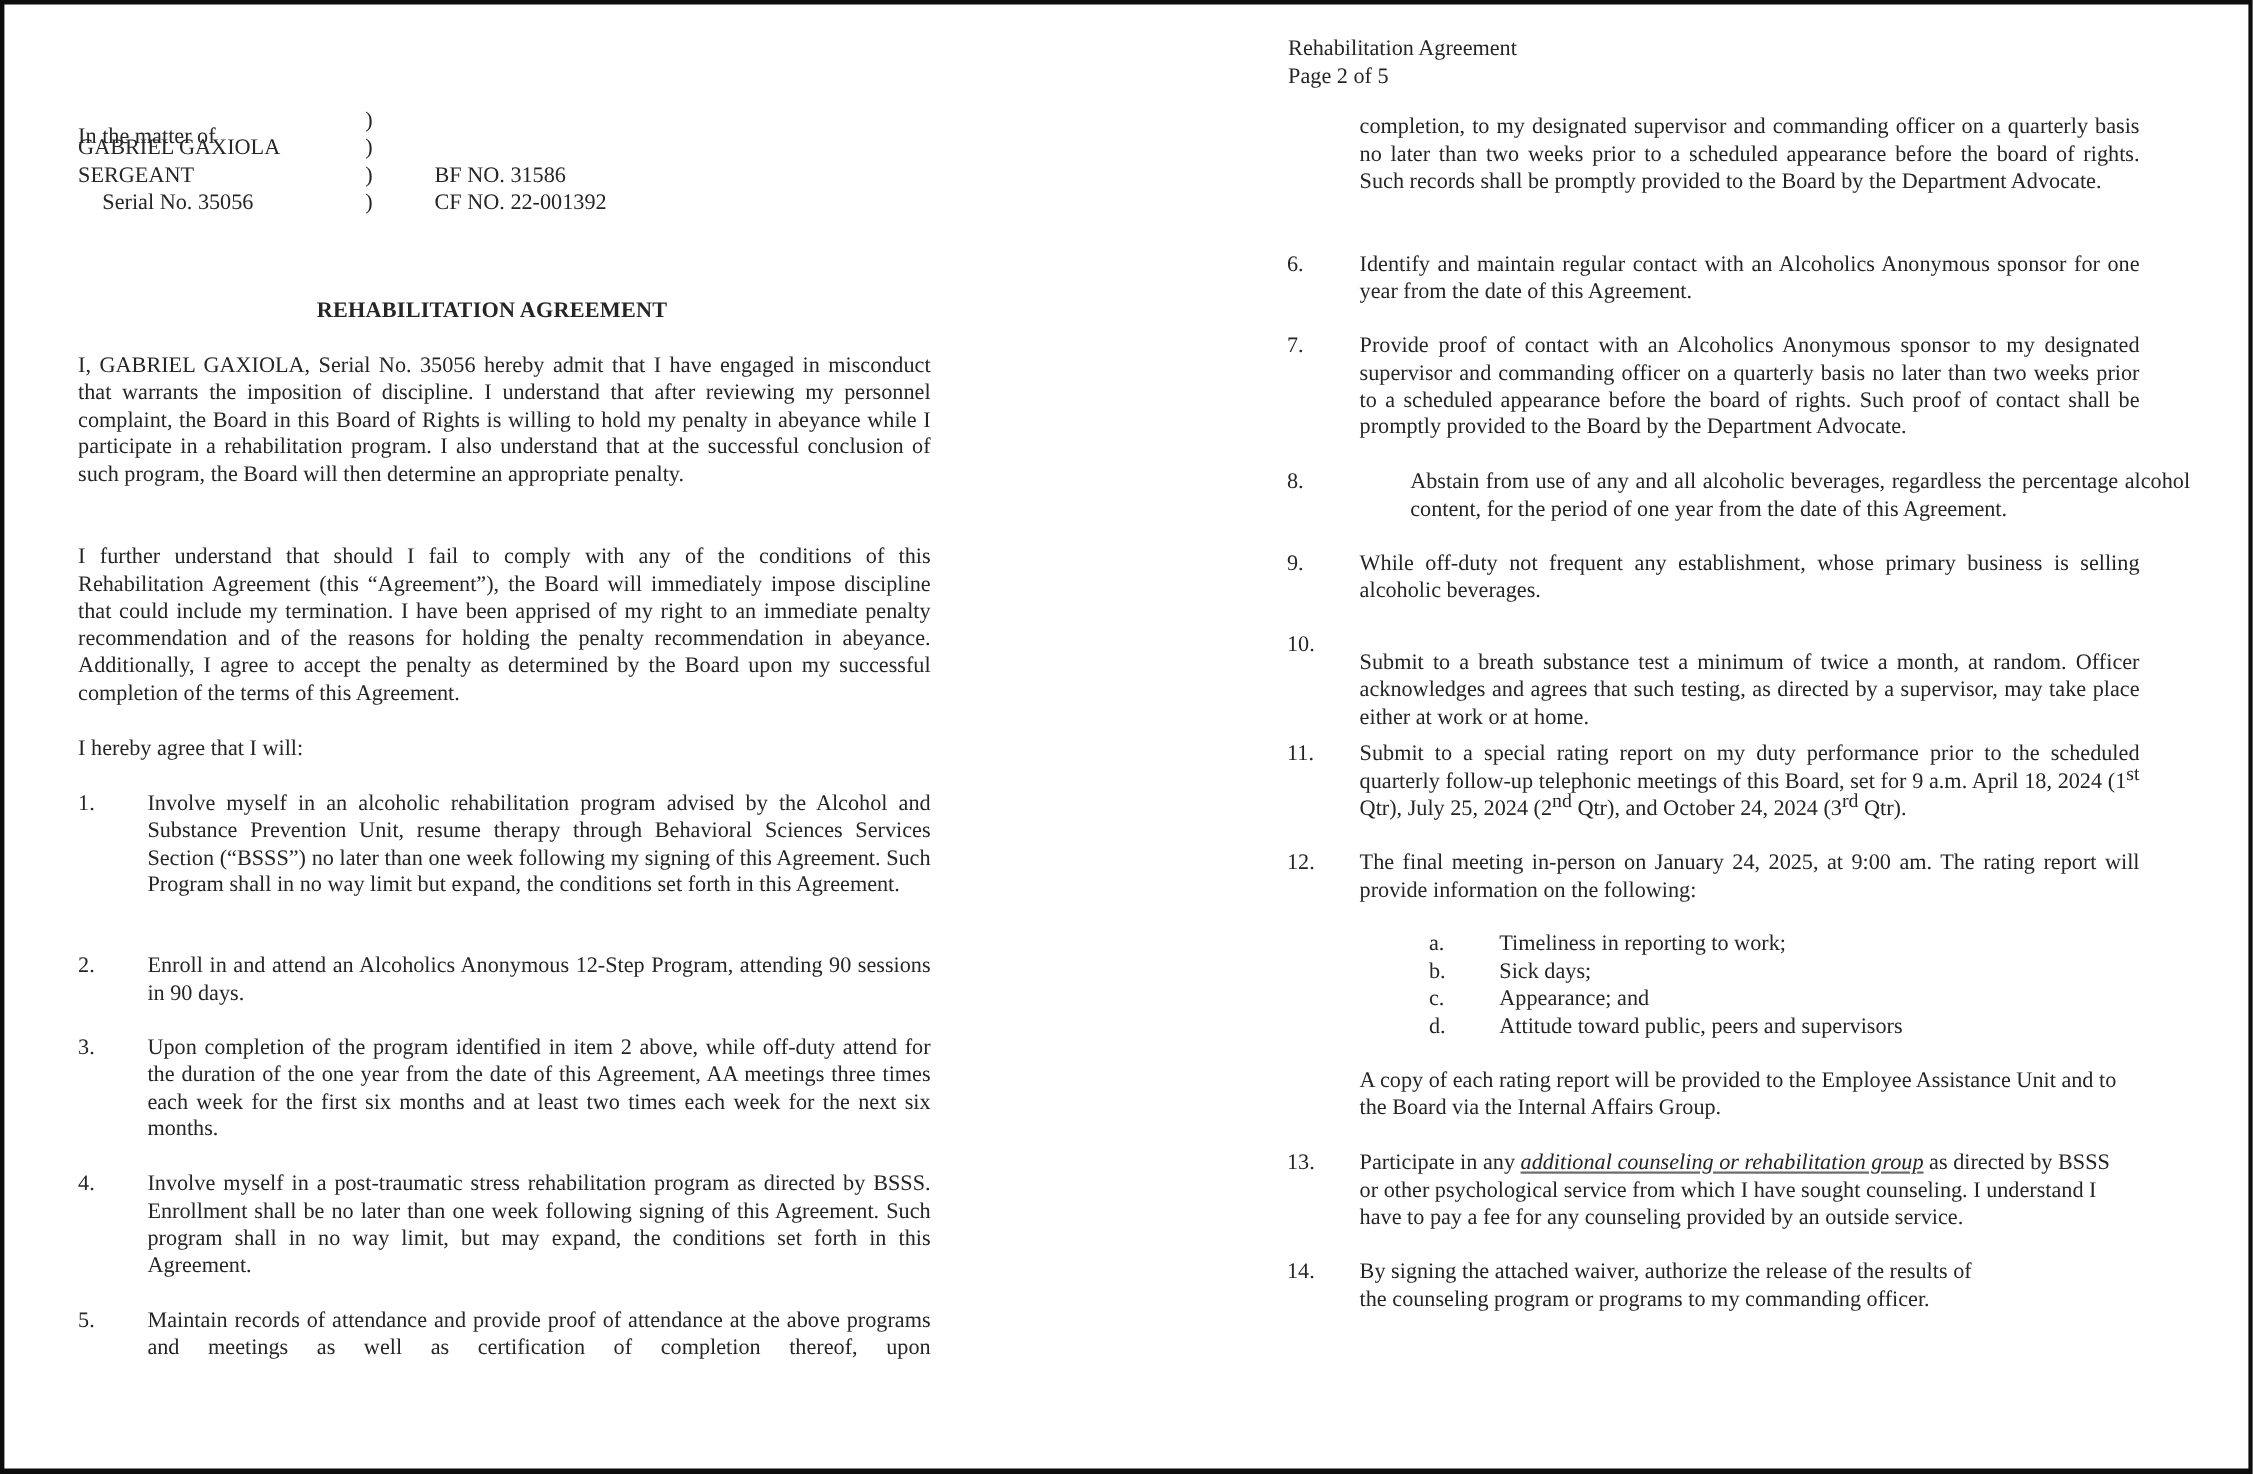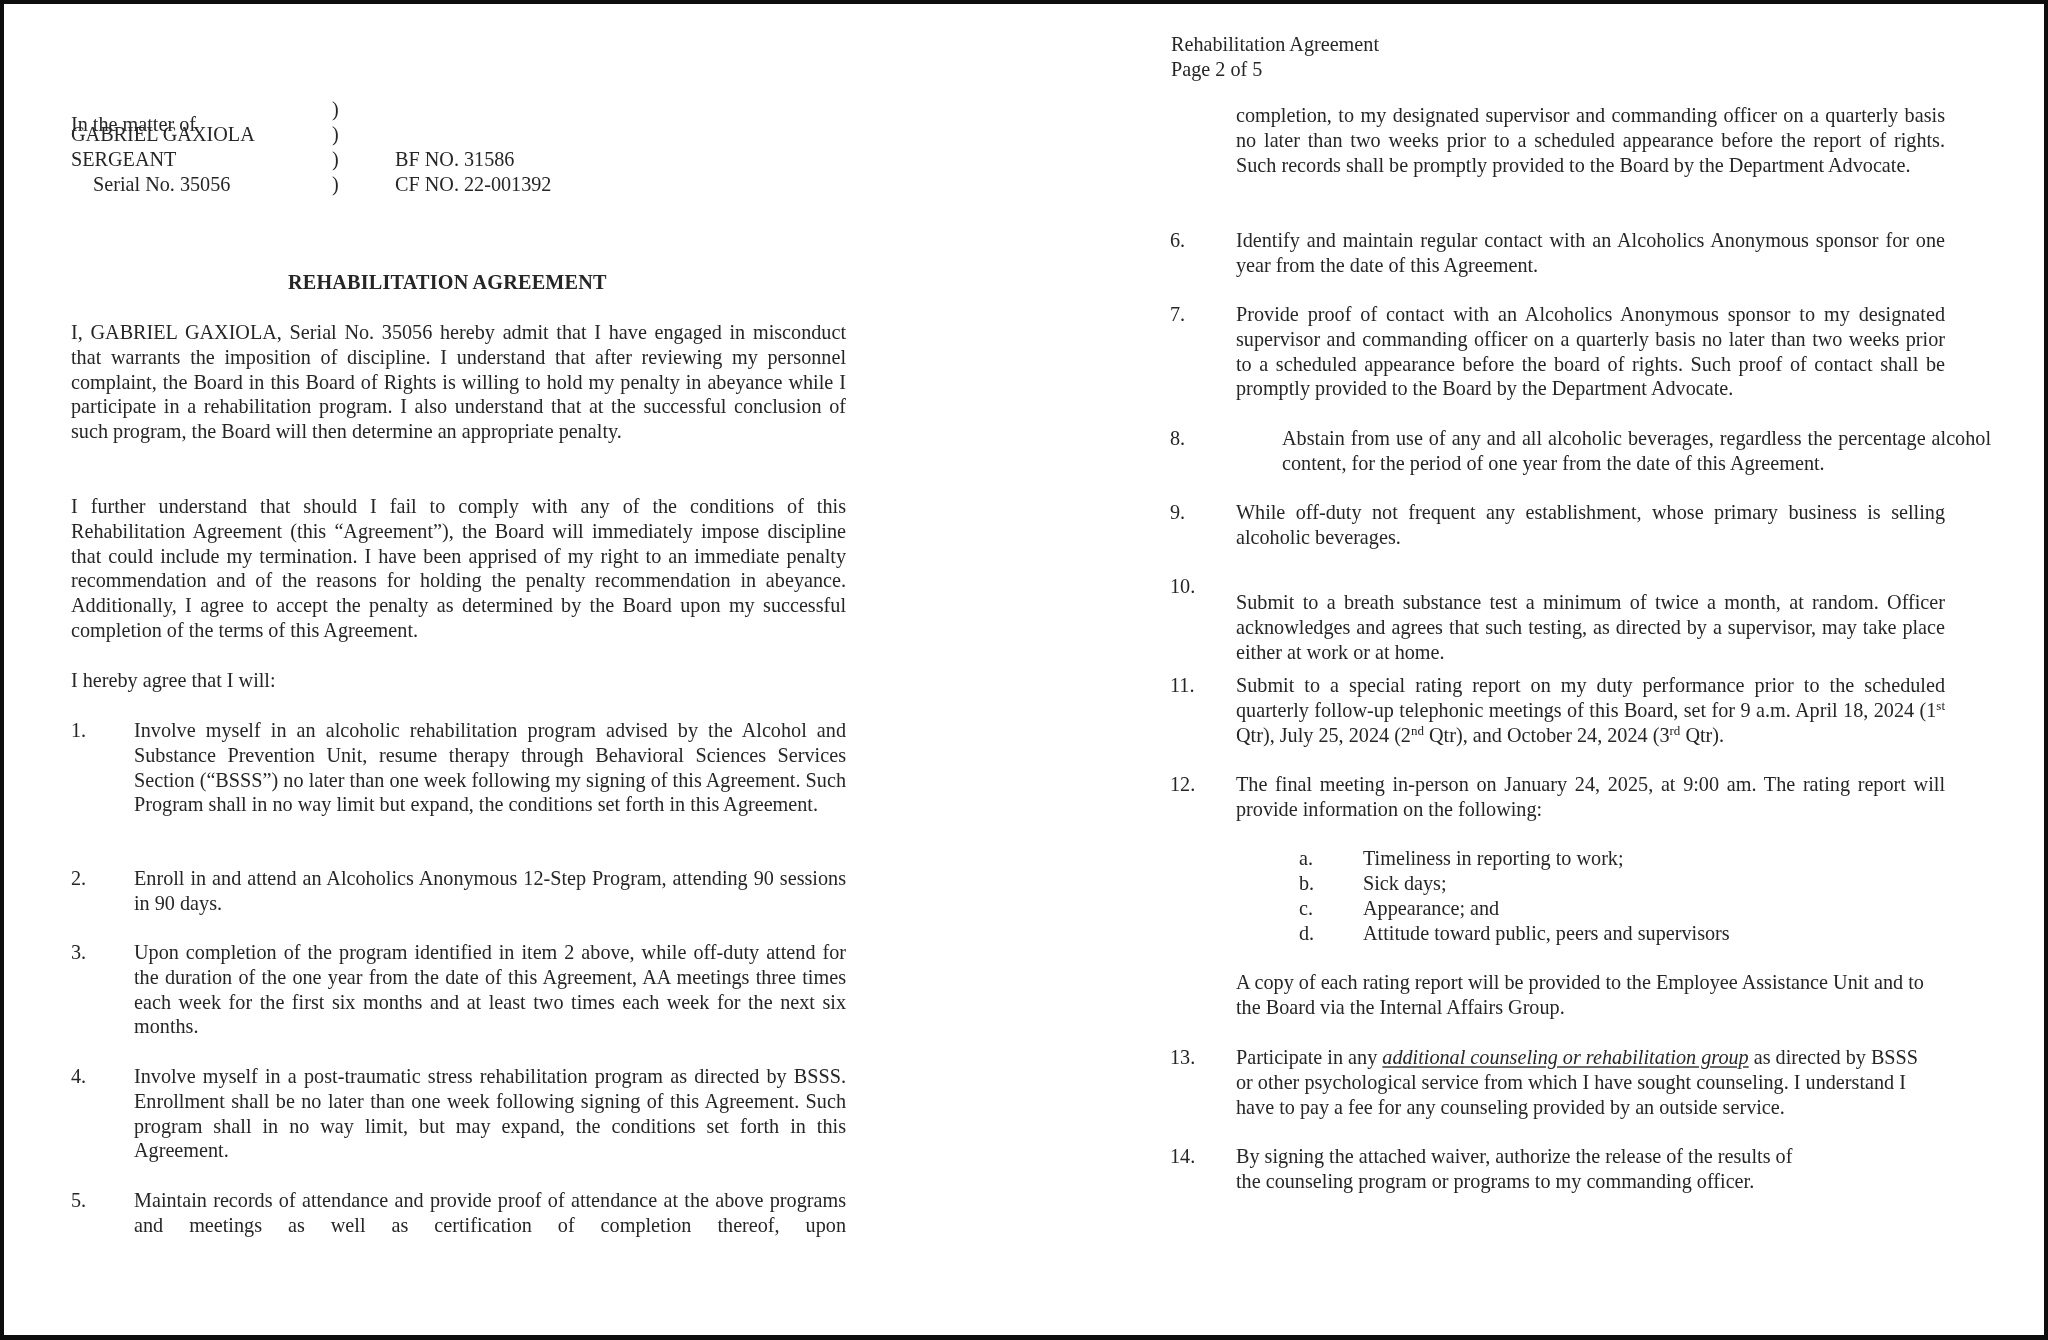--- a/index.html
+++ b/index.html
@@ -13,21 +13,21 @@
       font-family: "Liberation Serif", "DejaVu Serif", serif;
       font-size: 20.2px; line-height: 24.8px; color: #262626;
     }
     .line { position: absolute; white-space: nowrap; }
     .title { font-weight: bold; letter-spacing: 0.2px; }
     .num { position: absolute; }
     .txt { position: absolute; text-align: justify; }
     .txt.last-left { text-align-last: left; }
     .ragged { text-align: left; }
     .ul-italic { font-style: italic; text-decoration: underline; text-decoration-color: #6b6b6b; text-underline-offset: 2px; }
-    sup { font-size: 13px; line-height: 0; vertical-align: 7px; }
+    sup { font-size: 18px; line-height: 0; vertical-align: 7px; }
   </style>
 </head>
 <body>
 
 <div class="frame"></div>
 
 <div class="doc">
 
   <div>
 
@@ -74,21 +74,21 @@
       <div class="num" style="left:71px; top:1188px;">5.</div>
       <div class="txt" style="left:134px; top:1188px; width:712px; text-align-last: justify;">Maintain records of attendance and provide proof of attendance at the above programs and meetings as well as certification of completion thereof, upon</div>
     </div>
   </div>
 
   <div>
 
     <div class="line" style="left:1171px; top:32px;">Rehabilitation Agreement</div>
     <div class="line" style="left:1171px; top:57px;">Page 2 of 5</div>
 
-    <div class="txt last-left" style="left:1236px; top:103px; width:709px;">completion, to my designated supervisor and commanding officer on a quarterly basis no later than two weeks prior to a scheduled appearance before the report of rights.  Such records shall be promptly provided to the Board by the Department Advocate.</div>
+    <div class="txt last-left" style="left:1236px; top:103px; width:709px;">completion, to my designated supervisor and commanding officer on a quarterly basis no later than two weeks prior to a scheduled appearance before the board of rights.  Such records shall be promptly provided to the Board by the Department Advocate.</div>
 
     <div>
       <div class="num" style="left:1170px; top:228px;">6.</div>
       <div class="txt last-left" style="left:1236px; top:228px; width:709px;">Identify and maintain regular contact with an Alcoholics Anonymous sponsor for one year from the date of this Agreement.</div>
     </div>
     <div>
       <div class="num" style="left:1170px; top:302px;">7.</div>
       <div class="txt last-left" style="left:1236px; top:302px; width:709px;">Provide proof of contact with an Alcoholics Anonymous sponsor to my designated supervisor and commanding officer on a quarterly basis no later than two weeks prior to a scheduled appearance before the board of rights. Such proof of contact shall be promptly provided to the Board by the Department Advocate.</div>
     </div>
     <div>

